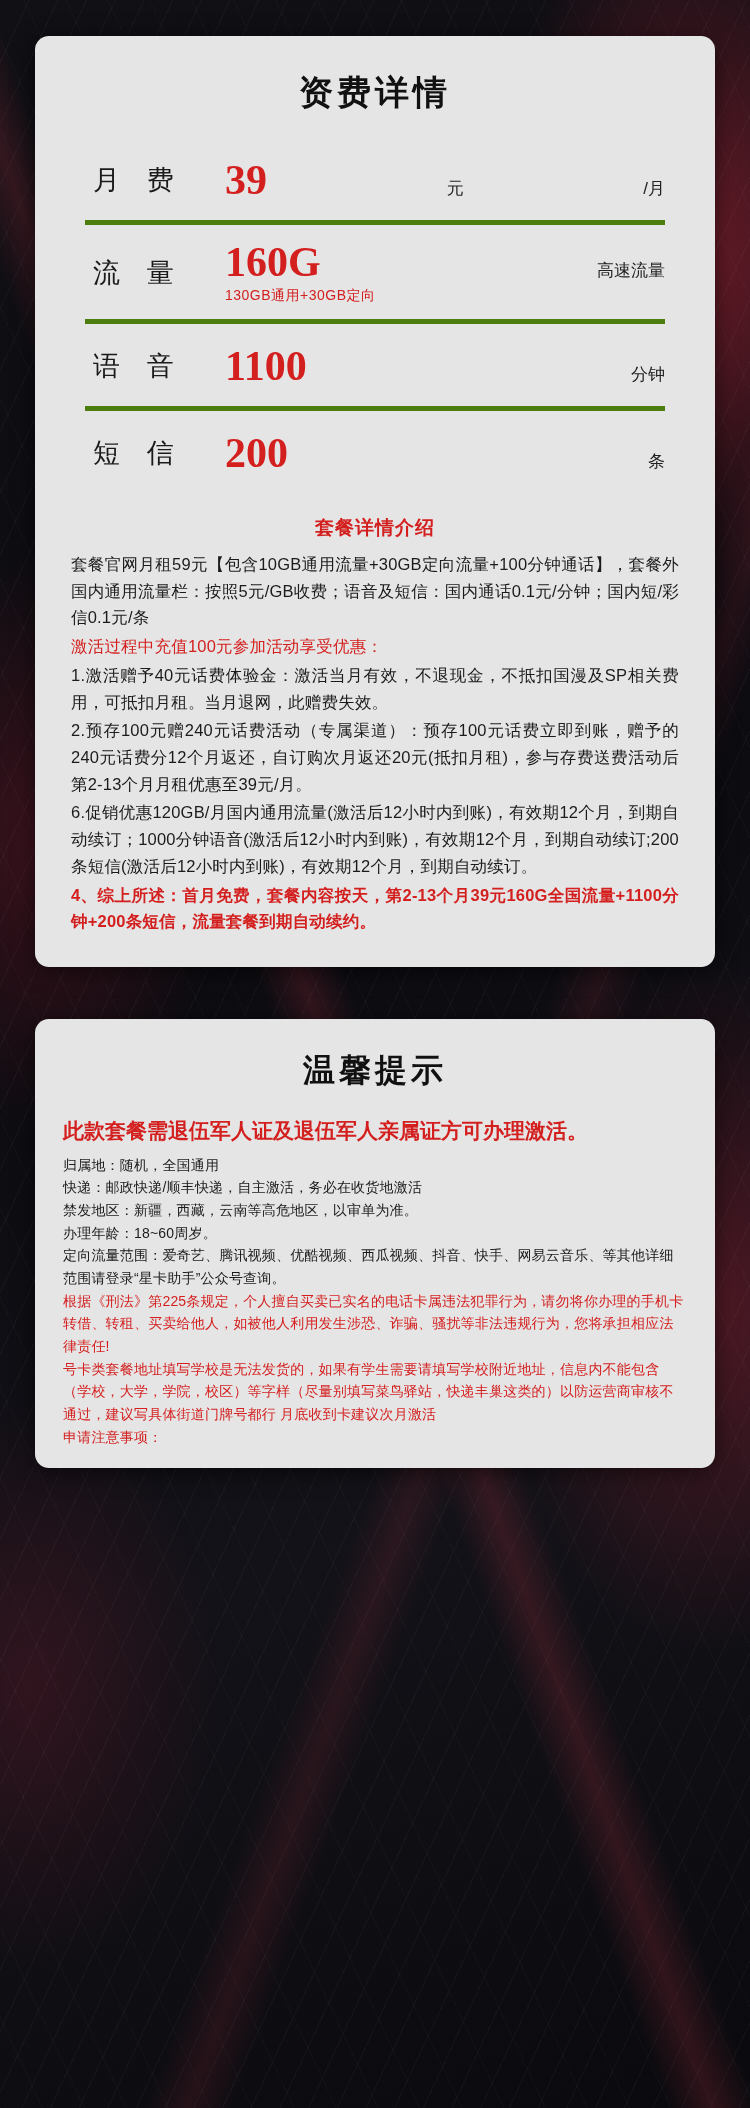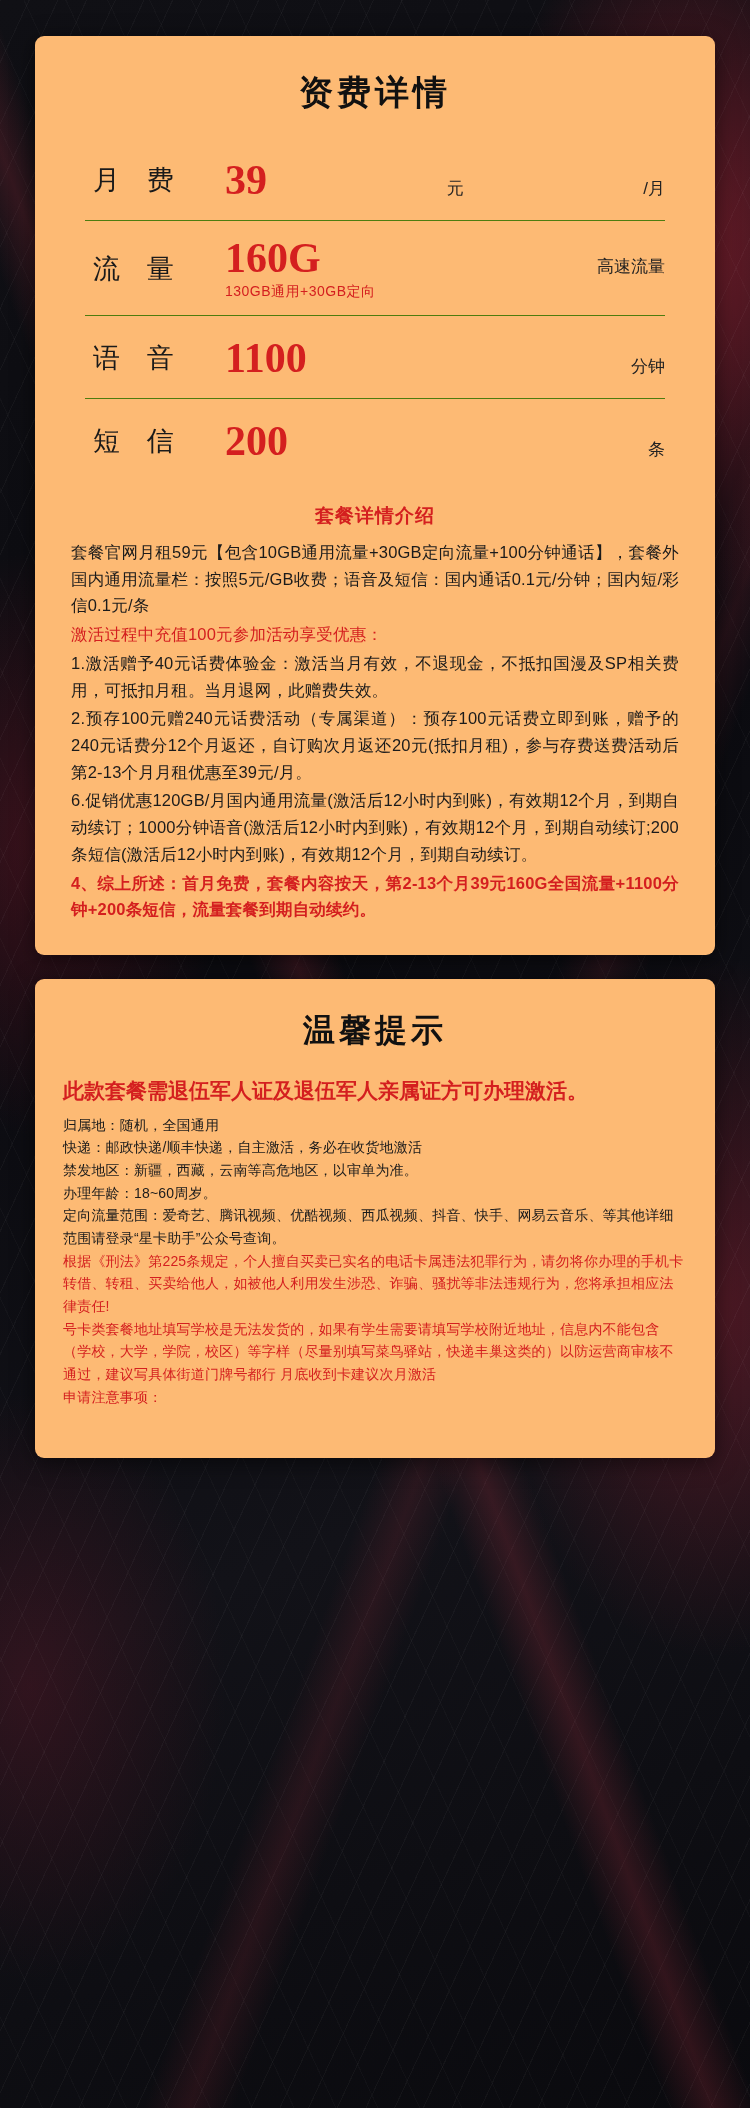--- a/index.html
+++ b/index.html
@@ -44,22 +44,22 @@
   }
 
   .page {
     position: relative;
     z-index: 2;
     padding: 36px 35px 40px 35px;
     box-sizing: border-box;
   }
 
   .card {
-    background: #fdba74;
-    border-radius: 9px;
+    background: #e5e5e5;
+    border-radius: 14px;
     box-sizing: border-box;
     box-shadow: 0 4px 22px rgba(0,0,0,0.55);
   }
 
   .card-main {
     padding: 34px 30px 30px 30px;
   }
 
   .card-title {
     text-align: center;
@@ -72,21 +72,21 @@
   }
 
   
   .spec-list {
     padding: 0 20px;
   }
   .spec-row {
     display: flex;
     align-items: center;
     padding: 16px 0 14px 0;
-    border-bottom: 1px solid #4d7c0f;
+    border-bottom: 5px solid #4d7c0f;
     min-height: 52px;
   }
   .spec-row.last { border-bottom: none; }
   .spec-label {
     width: 140px;
     flex: 0 0 140px;
     font-size: 27px;
     color: #1a1a1a;
     letter-spacing: 10px;
     font-family: "Liberation Serif", serif;
@@ -144,22 +144,22 @@
   }
   .para.red {
     color: #d41f1f;
   }
   .para.bold {
     font-weight: bold;
   }
 
   
   .card-tips {
-    margin-top: 24px;
-    padding: 30px 28px 50px 28px;
+    margin-top: 52px;
+    padding: 30px 28px 20px 28px;
   }
   .tips-title {
     text-align: center;
     font-size: 32px;
     font-weight: bold;
     color: #111;
     letter-spacing: 4px;
     margin-bottom: 16px;
     font-family: "Liberation Serif", serif;
   }

